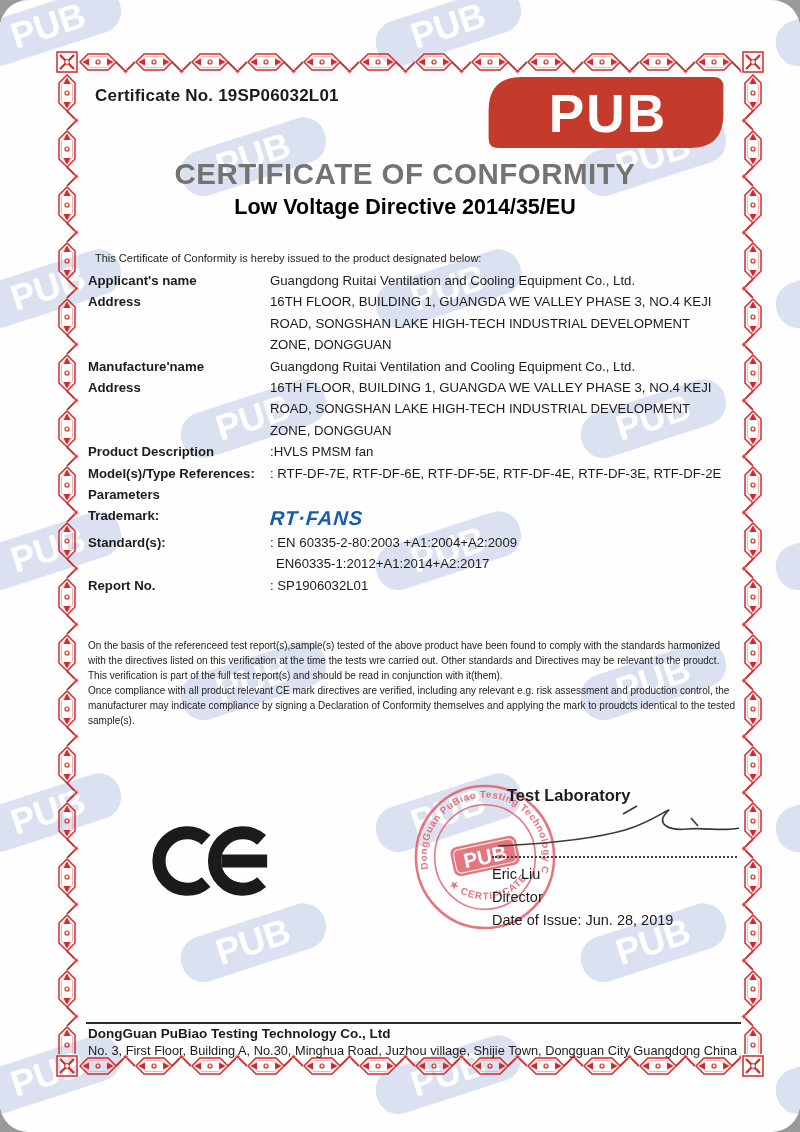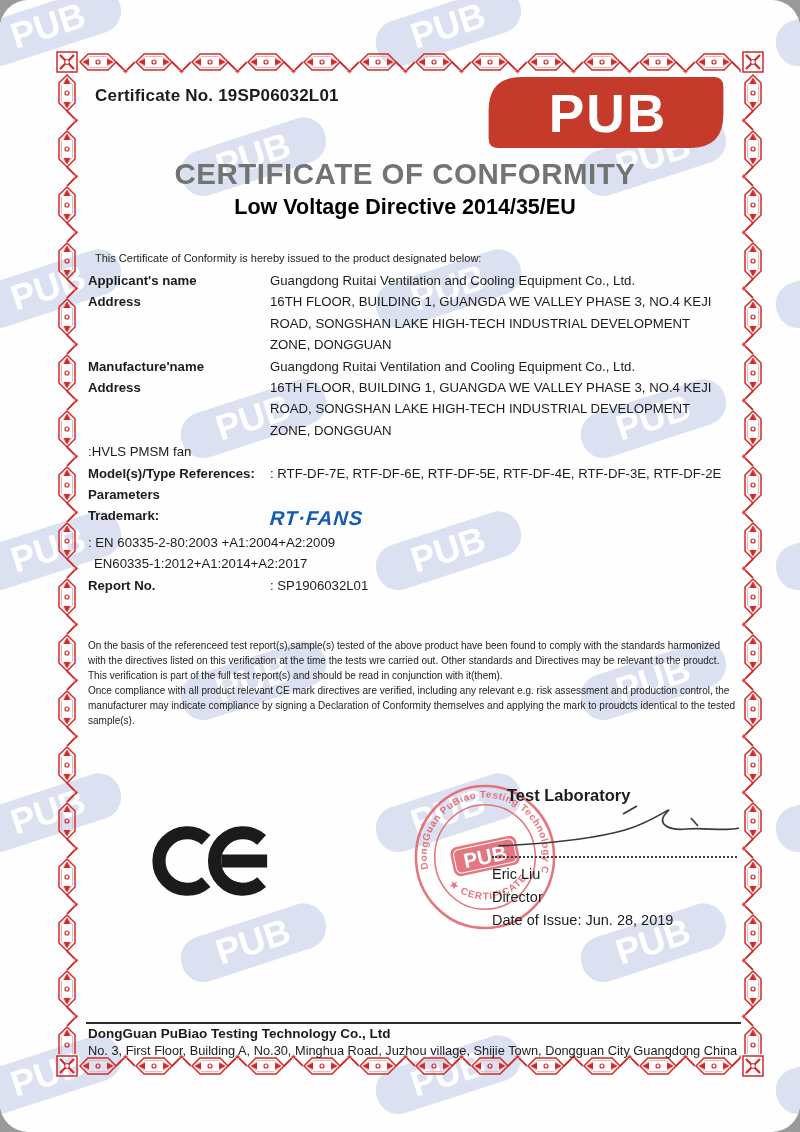--- a/index.html
+++ b/index.html
@@ -181,38 +181,40 @@
       </div>
       <div class="frow">
         <div class="flabel">Address</div>
         <div class="fvalue">
           <div class="vline">16TH FLOOR, BUILDING 1, GUANGDA WE VALLEY PHASE 3, NO.4 KEJI</div>
           <div class="vline">ROAD, SONGSHAN LAKE HIGH-TECH INDUSTRIAL DEVELOPMENT</div>
           <div class="vline">ZONE, DONGGUAN</div>
         </div>
       </div>
       <div class="frow">
+        <div class="flabel">Product Description</div>
         <div class="fvalue">
             <div class="vline">:HVLS PMSM fan</div>
           </div>
       </div>
       <div class="frow">
         <div class="flabel">Model(s)/Type References:</div>
         <div class="fvalue">
             <div class="vline">: RTF-DF-7E, RTF-DF-6E, RTF-DF-5E, RTF-DF-4E, RTF-DF-3E, RTF-DF-2E</div>
           </div>
       </div>
       <div class="frow">
         <div class="flabel">Parameters</div>
       </div>
       <div class="frow">
         <div class="flabel">Trademark:</div>
         <div class="fvalue"><span class="rtfans">RT·FANS</span></div>
       </div>
       <div class="frow">
+        <div class="flabel">Standard(s):</div>
         <div class="fvalue">
           <div class="vline">: EN 60335-2-80:2003 +A1:2004+A2:2009</div>
           <div class="vline ind-std">EN60335-1:2012+A1:2014+A2:2017</div>
         </div>
       </div>
       <div class="frow">
         <div class="flabel">Report No.</div>
         <div class="fvalue">
             <div class="vline">: SP1906032L01</div>
           </div>

